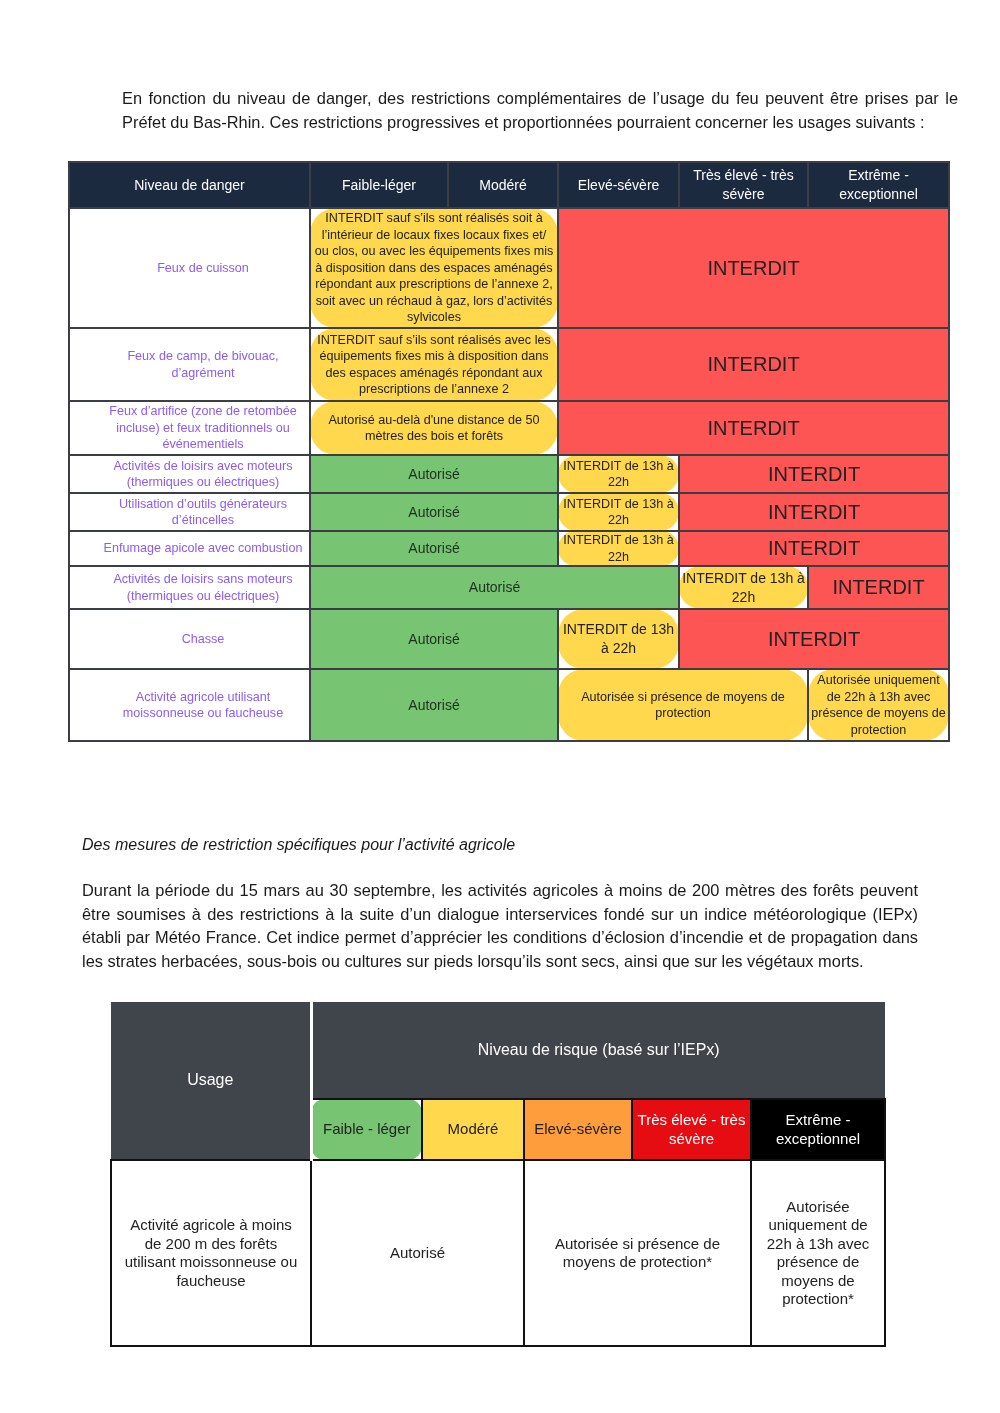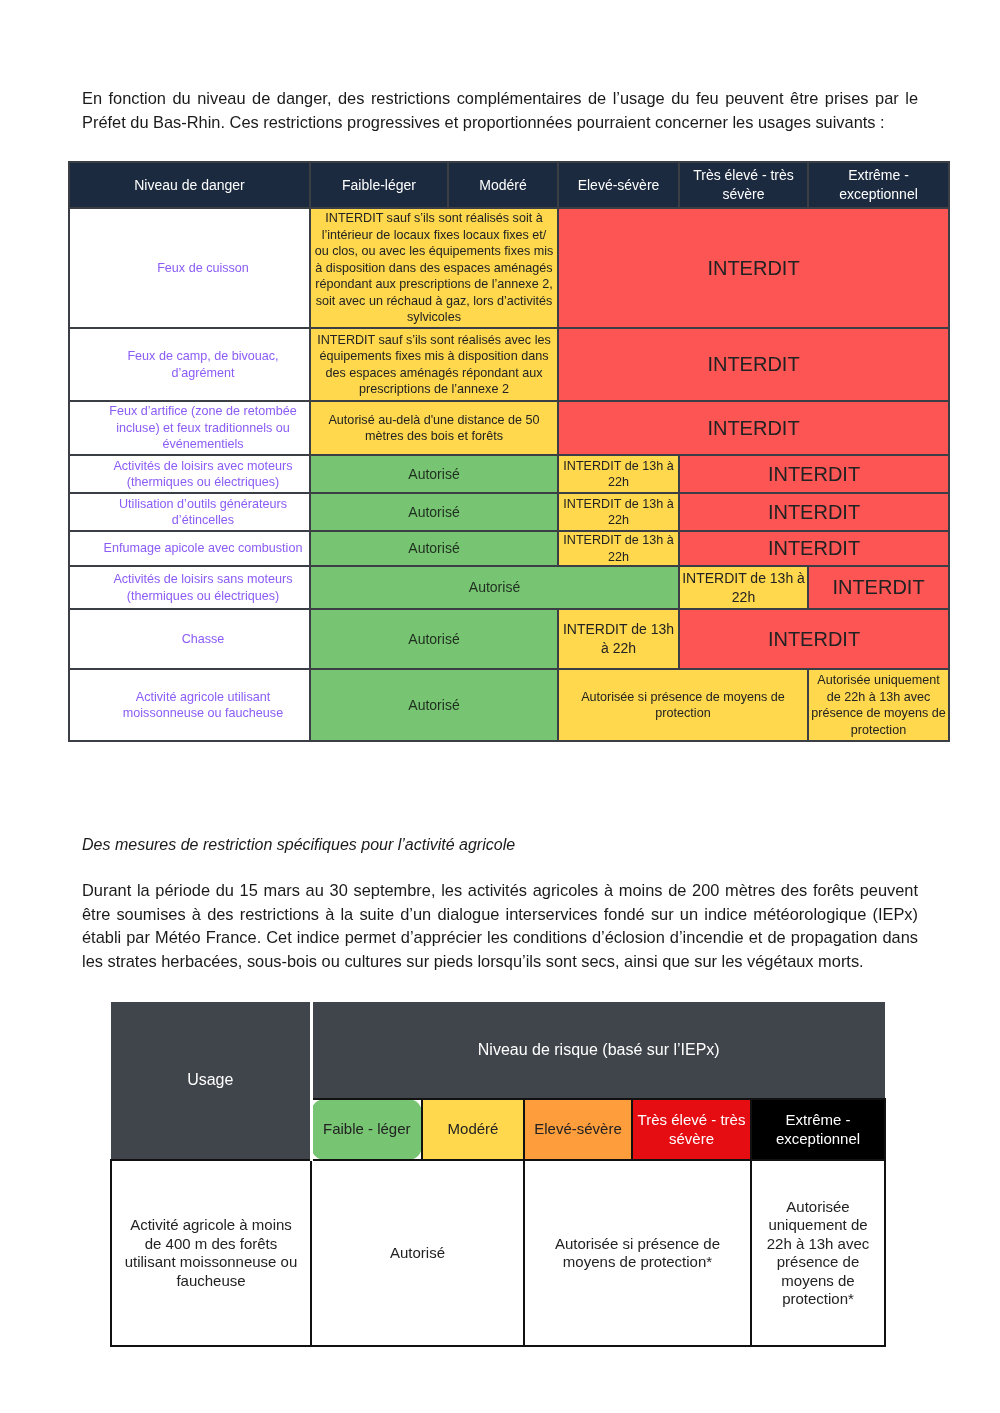--- a/index.html
+++ b/index.html
@@ -1,29 +1,29 @@
 <!DOCTYPE html>
 <html><head>
 <meta charset="utf-8">
 <style>
   html, body { margin:0; padding:0; background:#ffffff; }
   body { width:1000px; height:1413px; position:relative; font-family:"Liberation Sans", "DejaVu Sans", sans-serif; color:#1a1a1a; overflow:hidden; }
   .para { position:absolute; left:82px; width:836px; font-size:16.4px; line-height:23.4px; text-align:justify; }
   .para.last-line-left { text-align-last:left; }
-  #intro { top:71px; }
+  #intro { top:71px;margin-left:40px; }
   #agri-title { top:817px; font-style:italic; font-weight:normal; font-size:16px; }
   #agri-text { top:863px; }
 
   table { border-collapse:collapse; position:absolute; table-layout:fixed; }
   #t1 { left:68px; top:161px; width:880px; font-size:12.6px; }
   #t1 td, #t1 th { border:2px solid #3b3f45; text-align:center; vertical-align:middle; padding:0 2px; line-height:16.5px; }
   #t1 th { background:#1c2a3f; color:#ffffff; font-weight:normal; font-size:14px; line-height:19px; height:44px; }
   #t1 td.lbl { background:#ffffff; color:#8b5cf6;padding-left:29px; }
   .g { background:#77c472; color:#1f2f1f; font-size:14px; }
-  .y { background:#ffd84d; color:#222; }
+  .y { background:#ffd84d; color:#222;border-radius:26px; }
   .r { background:#fd5454; color:#222; font-size:20px; }
   .y.big { font-size:14px; line-height:19px !important; }
 
   #t2 { left:110px; top:1002px; width:774px; font-size:15px; }
   #t2 td, #t2 th { text-align:center; vertical-align:middle; line-height:18.5px;margin-top:48px; }
   #t2 th { font-weight:normal; }
   #t2 .dark { background:#40444b; color:#ffffff; font-size:16px; }
   #t2 .h-usage { border-right:3px solid #ffffff; }
   #t2 .lv { height:57px; border:2px solid #111; font-size:15px; }
   #t2 .lv.green { background:#77c472; color:#222;border-radius:14px; }
@@ -128,19 +128,19 @@
     <th class="dark" colspan="5">Niveau de risque (basé sur l’IEPx)</th>
   </tr>
   <tr>
     <th class="lv green">Faible - léger</th>
     <th class="lv yellow">Modéré</th>
     <th class="lv orange">Elevé-sévère</th>
     <th class="lv red">Très élevé - très sévère</th>
     <th class="lv black">Extrême - exceptionnel</th>
   </tr>
   <tr>
-    <td class="body">Activité agricole à moins de 400 m des forêts utilisant moissonneuse ou faucheuse</td>
+    <td class="body">Activité agricole à moins de 200 m des forêts utilisant moissonneuse ou faucheuse</td>
     <td class="body" colspan="2">Autorisé</td>
     <td class="body" colspan="2">Autorisée si présence de moyens de protection*</td>
     <td class="body">Autorisée uniquement de 22h à 13h avec présence de moyens de protection*</td>
   </tr>
 </tbody>
   </table>
 
 </body></html>

